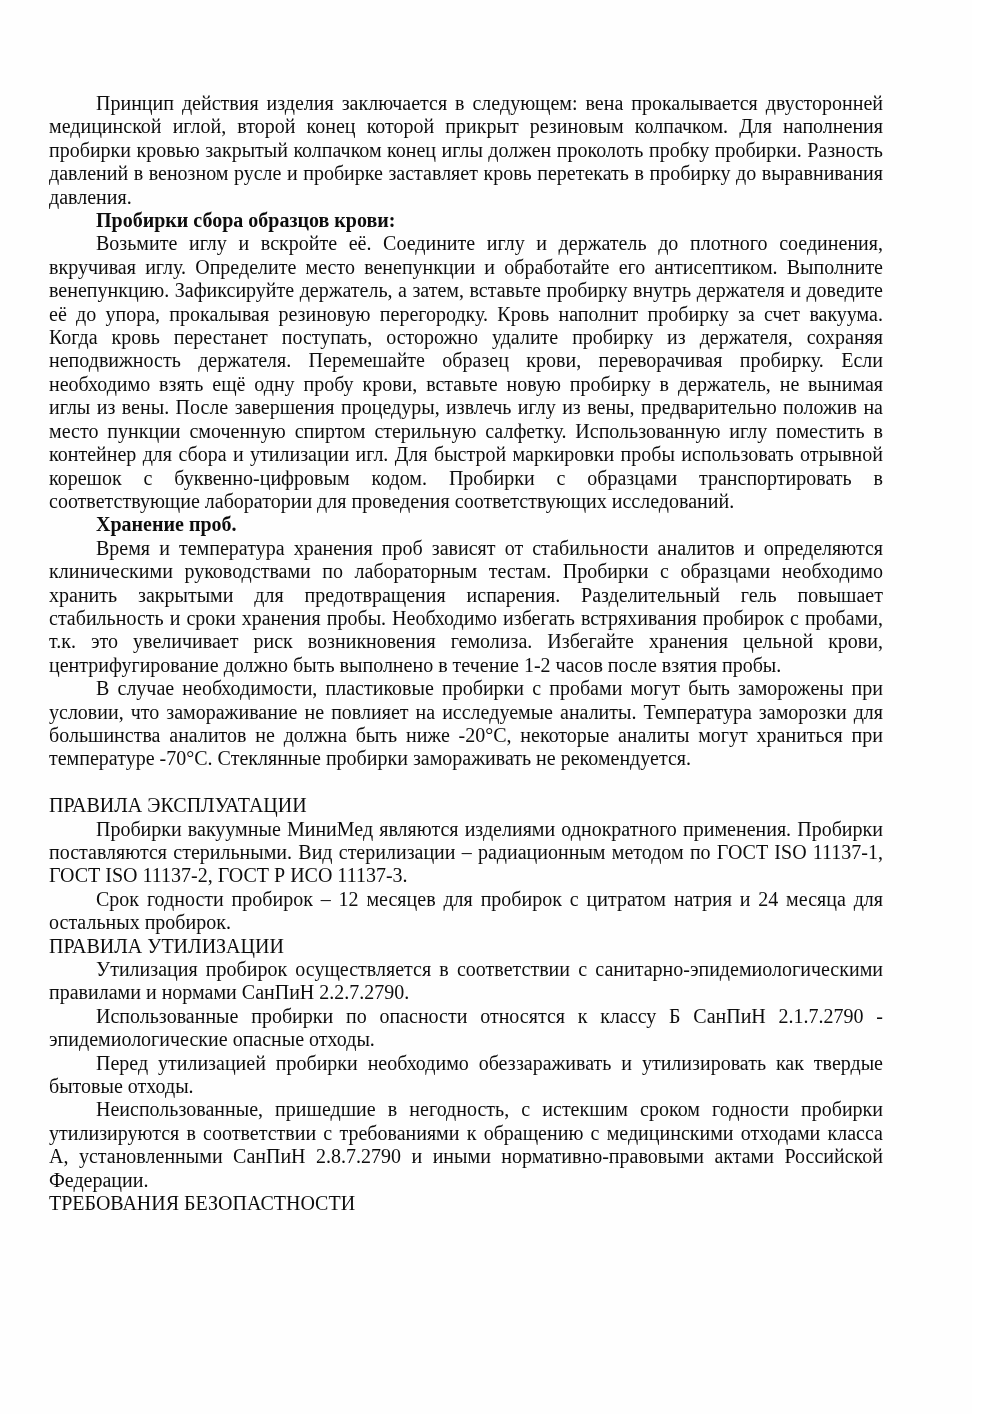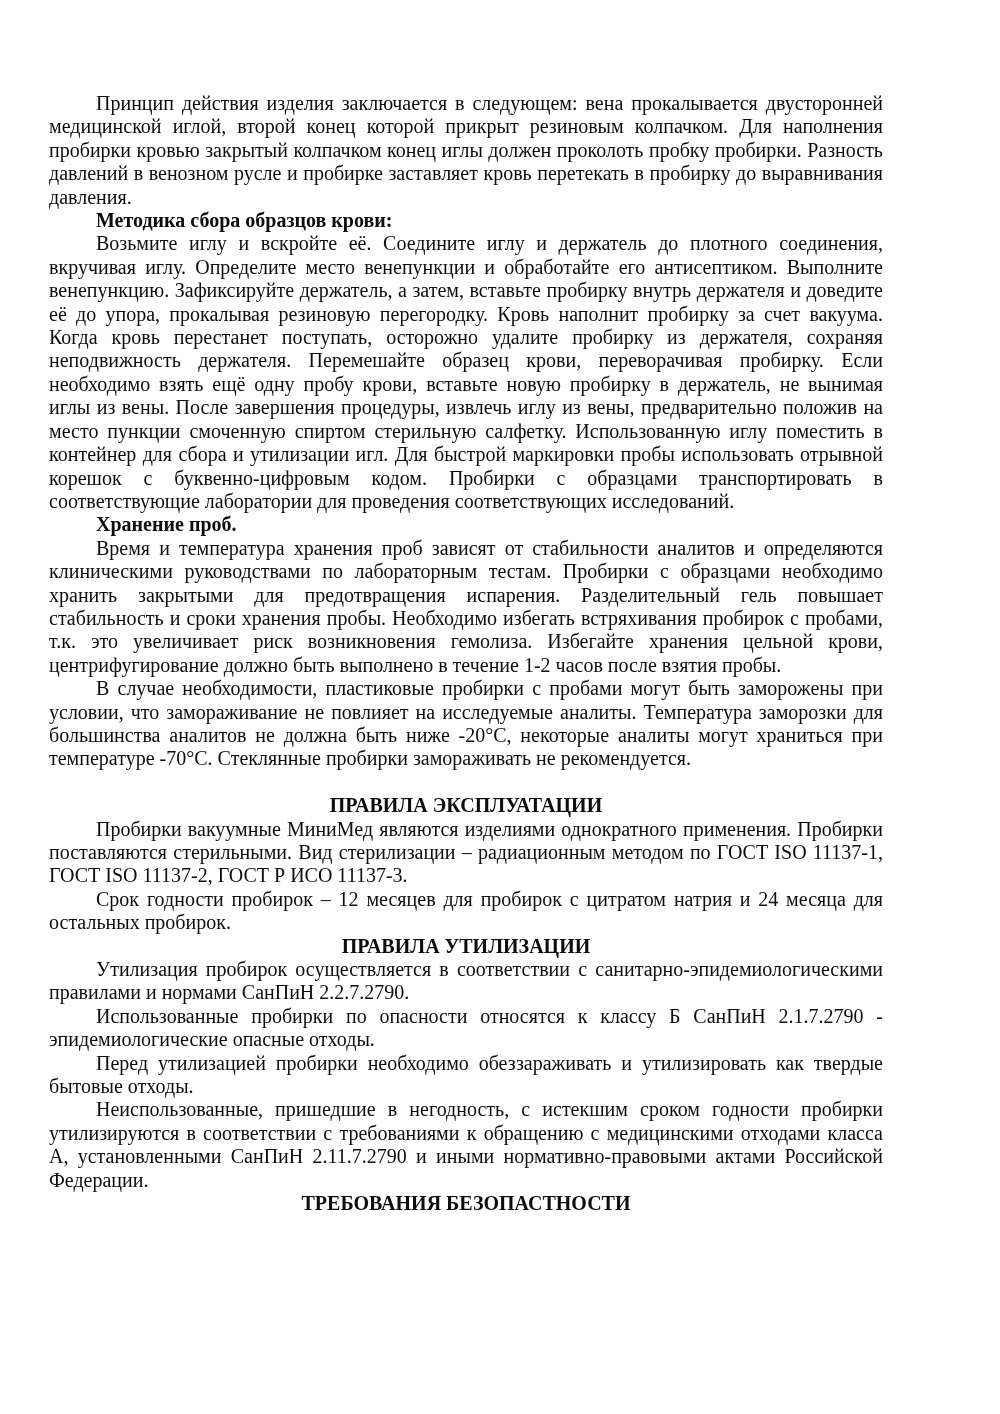--- a/index.html
+++ b/index.html
@@ -26,42 +26,41 @@
     text-align: justify;
   }
   .para {
     margin: 0;
     text-indent: 47px;
   }
   .h-inline {
     font-weight: 700;
   }
   .h-center {
-    font-weight: 700;
-    text-align: center;
+    font-weight: 400;
     text-indent: 0;
   }
   .spaced {
     margin-top: 23.4px;
   }
 </style>
 </head>
 <body>
 
 <div class="page">
   <div class="text-block">
       <p class="para">Принцип действия изделия заключается в следующем: вена прокалывается двусторонней медицинской иглой, второй конец которой прикрыт резиновым колпачком. Для наполнения пробирки кровью закрытый колпачком конец иглы должен проколоть пробку пробирки. Разность давлений в венозном русле и пробирке заставляет кровь перетекать в пробирку до выравнивания давления.</p>
-      <p class="para h-inline">Методика сбора образцов крови:</p>
+      <p class="para h-inline">Пробирки сбора образцов крови:</p>
       <p class="para">Возьмите иглу и вскройте её. Соедините иглу и держатель до плотного соединения, вкручивая иглу. Определите место венепункции и обработайте его антисептиком. Выполните венепункцию. Зафиксируйте держатель, а затем, вставьте пробирку внутрь держателя и доведите её до упора, прокалывая резиновую перегородку. Кровь наполнит пробирку за счет вакуума. Когда кровь перестанет поступать, осторожно удалите пробирку из держателя, сохраняя неподвижность держателя. Перемешайте образец крови, переворачивая пробирку. Если необходимо взять ещё одну пробу крови, вставьте новую пробирку в держатель, не вынимая иглы из вены. После завершения процедуры, извлечь иглу из вены, предварительно положив на место пункции смоченную спиртом стерильную салфетку. Использованную иглу поместить в контейнер для сбора и утилизации игл. Для быстрой маркировки пробы использовать отрывной корешок с буквенно-цифровым кодом. Пробирки с образцами транспортировать в соответствующие лаборатории для проведения соответствующих исследований.</p>
       <p class="para h-inline">Хранение проб.</p>
       <p class="para">Время и температура хранения проб зависят от стабильности аналитов и определяются клиническими руководствами по лабораторным тестам. Пробирки с образцами необходимо хранить закрытыми для предотвращения испарения. Разделительный гель повышает стабильность и сроки хранения пробы. Необходимо избегать встряхивания пробирок с пробами, т.к. это увеличивает риск возникновения гемолиза. Избегайте хранения цельной крови, центрифугирование должно быть выполнено в течение 1-2 часов после взятия пробы.</p>
       <p class="para">В случае необходимости, пластиковые пробирки с пробами могут быть заморожены при условии, что замораживание не повлияет на исследуемые аналиты. Температура заморозки для большинства аналитов не должна быть ниже -20°С, некоторые аналиты могут храниться при температуре -70°С. Стеклянные пробирки замораживать не рекомендуется.</p>
       <p class="para h-center spaced">ПРАВИЛА ЭКСПЛУАТАЦИИ</p>
       <p class="para">Пробирки вакуумные МиниМед являются изделиями однократного применения. Пробирки поставляются стерильными. Вид стерилизации – радиационным методом по ГОСТ ISO 11137-1, ГОСТ ISO 11137-2, ГОСТ Р ИСО 11137-3.</p>
       <p class="para">Срок годности пробирок – 12 месяцев для пробирок с цитратом натрия и 24 месяца для остальных пробирок.</p>
       <p class="para h-center">ПРАВИЛА УТИЛИЗАЦИИ</p>
       <p class="para">Утилизация пробирок осуществляется в соответствии с санитарно-эпидемиологическими правилами и нормами СанПиН 2.2.7.2790.</p>
       <p class="para">Использованные пробирки по опасности относятся к классу Б СанПиН 2.1.7.2790 - эпидемиологические опасные отходы.</p>
       <p class="para">Перед утилизацией пробирки необходимо обеззараживать и утилизировать как твердые бытовые отходы.</p>
-      <p class="para">Неиспользованные, пришедшие в негодность, с истекшим сроком годности пробирки утилизируются в соответствии с требованиями к обращению с медицинскими отходами класса А, установленными СанПиН 2.11.7.2790 и иными нормативно-правовыми актами Российской Федерации.</p>
+      <p class="para">Неиспользованные, пришедшие в негодность, с истекшим сроком годности пробирки утилизируются в соответствии с требованиями к обращению с медицинскими отходами класса А, установленными СанПиН 2.8.7.2790 и иными нормативно-правовыми актами Российской Федерации.</p>
       <p class="para h-center">ТРЕБОВАНИЯ БЕЗОПАСТНОСТИ</p>
     </div>
 </div>
 
 </body></html>

